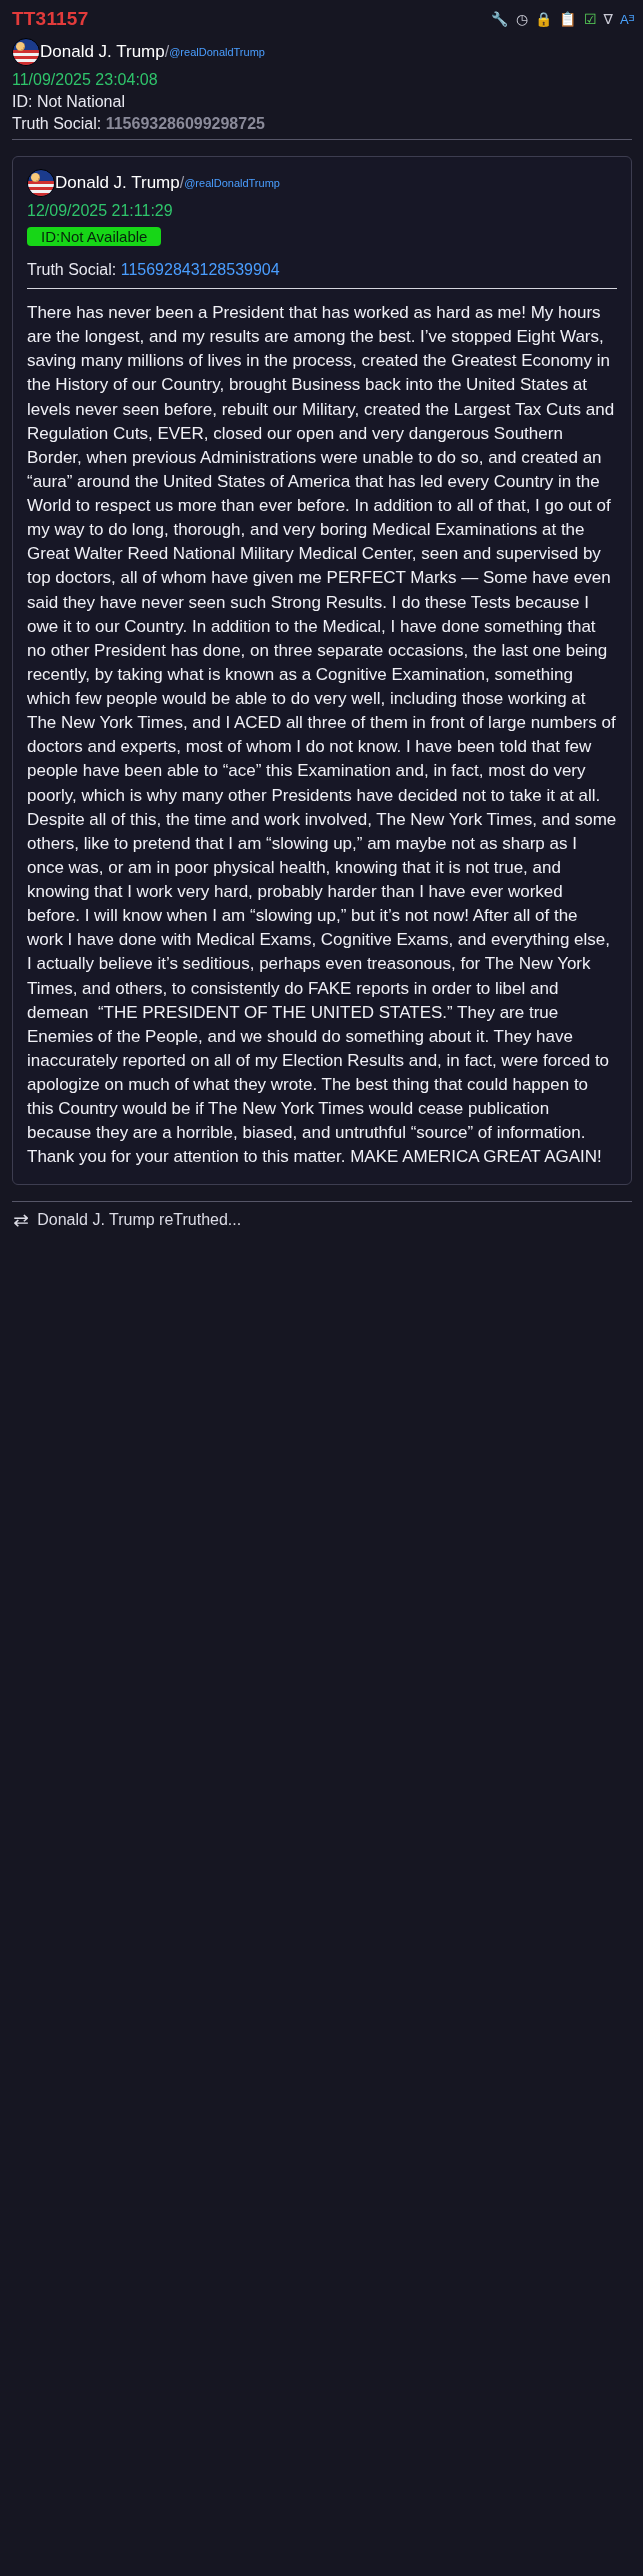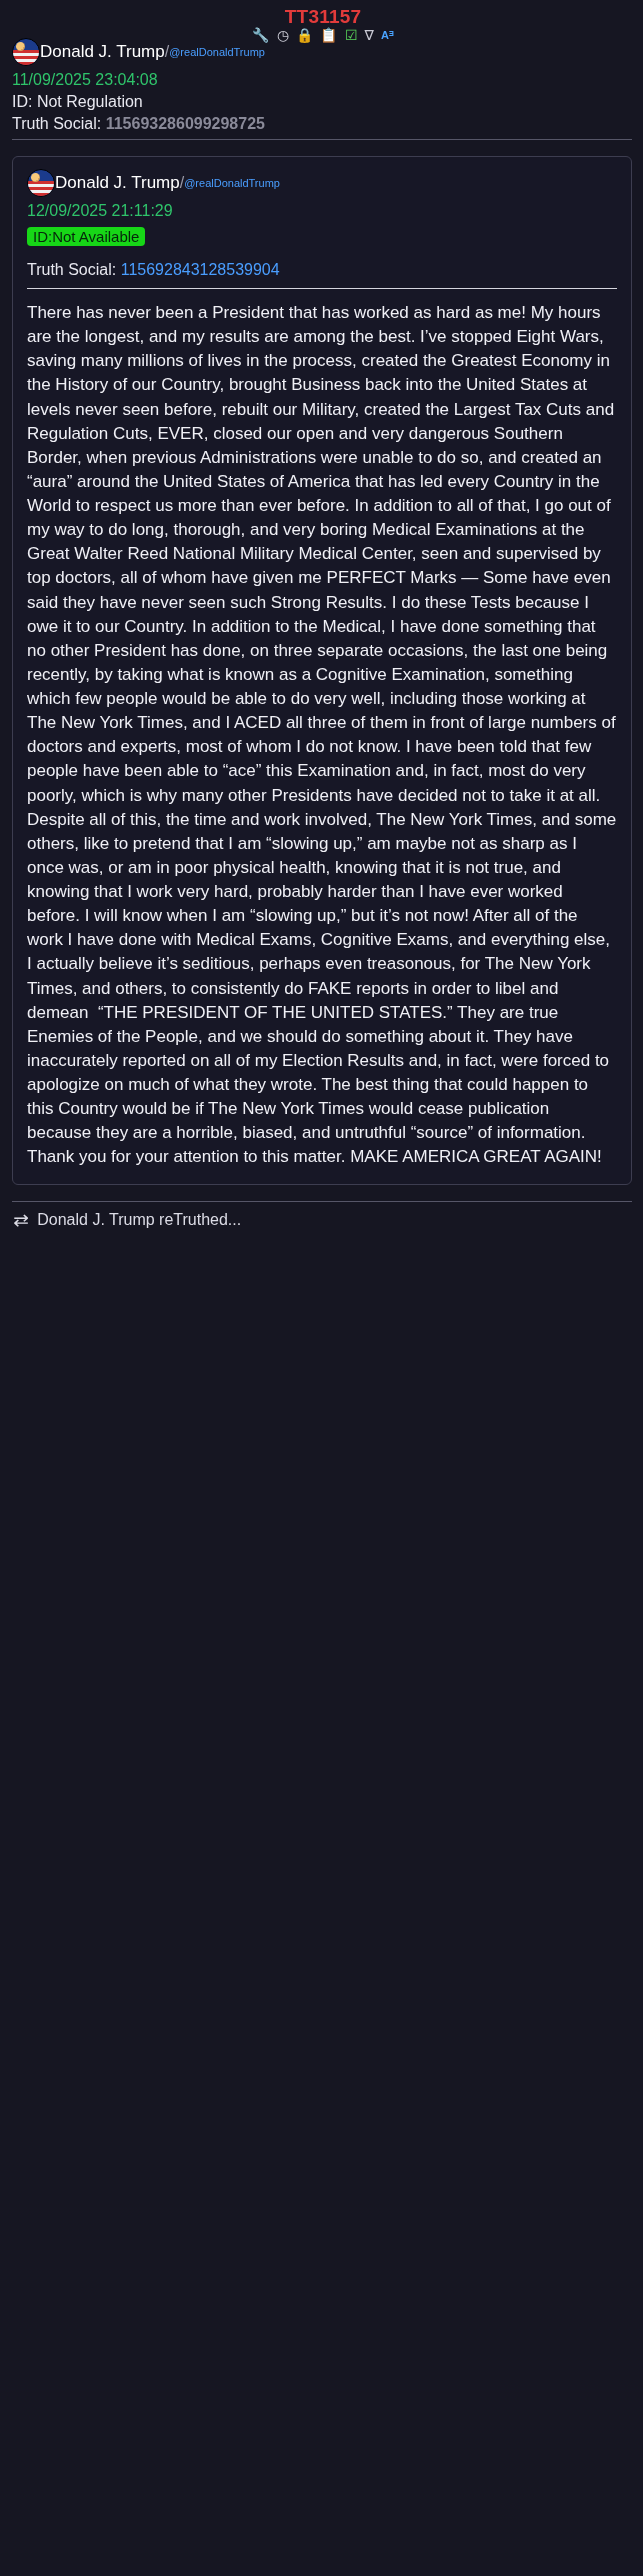--- a/index.html
+++ b/index.html
@@ -15,21 +15,20 @@
     -webkit-font-smoothing: antialiased;
   }
 
   
   .topbar {
     display: flex;
     align-items: center;
     justify-content: space-between;
     padding: 6px 10px 2px 12px;
     height: 26px;
-    flex-direction: column;
   }
   .tt-id {
     color: #e23b3b;
     font-size: 19px;
     font-weight: 700;
     letter-spacing: 0.2px;
   }
   .topicons {
     display: flex;
     align-items: center;
@@ -40,21 +39,21 @@
     line-height: 1;
     color: #c9c9d4;
     display: inline-block;
   }
   .ic.wrench { color: #c9c9d4; }
   .ic.clock  { color: #c9c9d4; }
   .ic.lock   { color: #d8c400; }
   .ic.clip   { color: #d8c400; }
   .ic.check  { color: #5bd85b; }
   .ic.share  { color: #c9c9d4; }
-  .ic.ab     { color: #4aa3ff; font-size: 11px; font-weight: 700;}
+  .ic.ab     { color: #4aa3ff; font-size: 13px; font-weight: 400;}
 
   
   .outer-meta {
     padding: 0 12px 6px 12px;
   }
   .author-row {
     display: flex;
     align-items: center;
     margin-top: 4px;
   }
@@ -126,21 +125,21 @@
     border-radius: 6px;
     padding: 12px 14px 14px 14px;
     background: #171726;
   }
   .quote-card .author-row { margin-top: 0; }
   .badge-id {
     display: inline-block;
     background: #17d617;
     color: #06270b;
     font-size: 15px;
-    padding: 1px 6px;
+    padding: 1px 14px;
     border-radius: 4px;
     margin-top: 7px;
     font-weight: 400;
   }
   .quote-ts-line {
     font-size: 16px;
     margin-top: 15px;
     color: #e8e8f0;
   }
   .quote-ts-line .tsnum { color: #4a9eff; }
@@ -193,21 +192,21 @@
 </div>
 
 <div class="outer-meta">
   <div class="author-row">
     <div class="avatar"></div>
     <span class="author-name">Donald J. Trump</span>
     <span class="slash">/</span>
     <span class="handle">@realDonaldTrump</span>
   </div>
   <div class="timestamp">11/09/2025 23:04:08</div>
-  <div class="idline">ID: Not Regulation</div>
+  <div class="idline">ID: Not National</div>
   <div class="ts-line">
     <span>Truth Social:</span>
     <span class="tsnum">115693286099298725</span>
   </div>
   <div class="divider"></div>
 </div>
 
 <div class="quote-card">
   <div class="author-row">
     <div class="avatar"></div>

